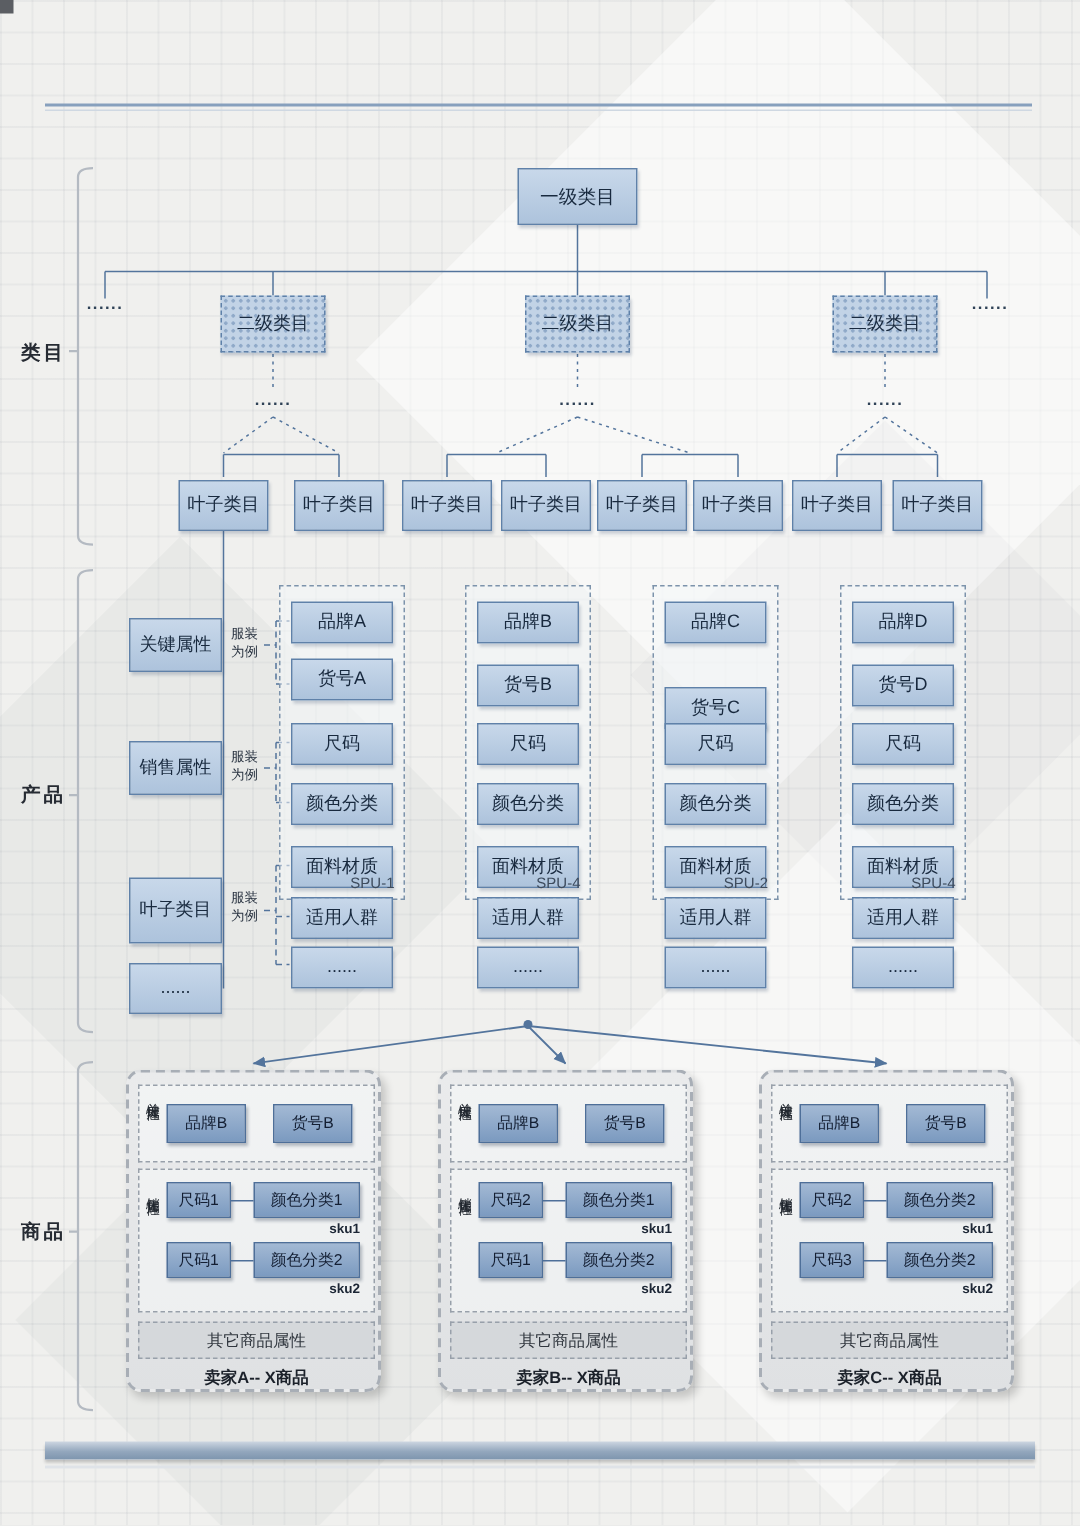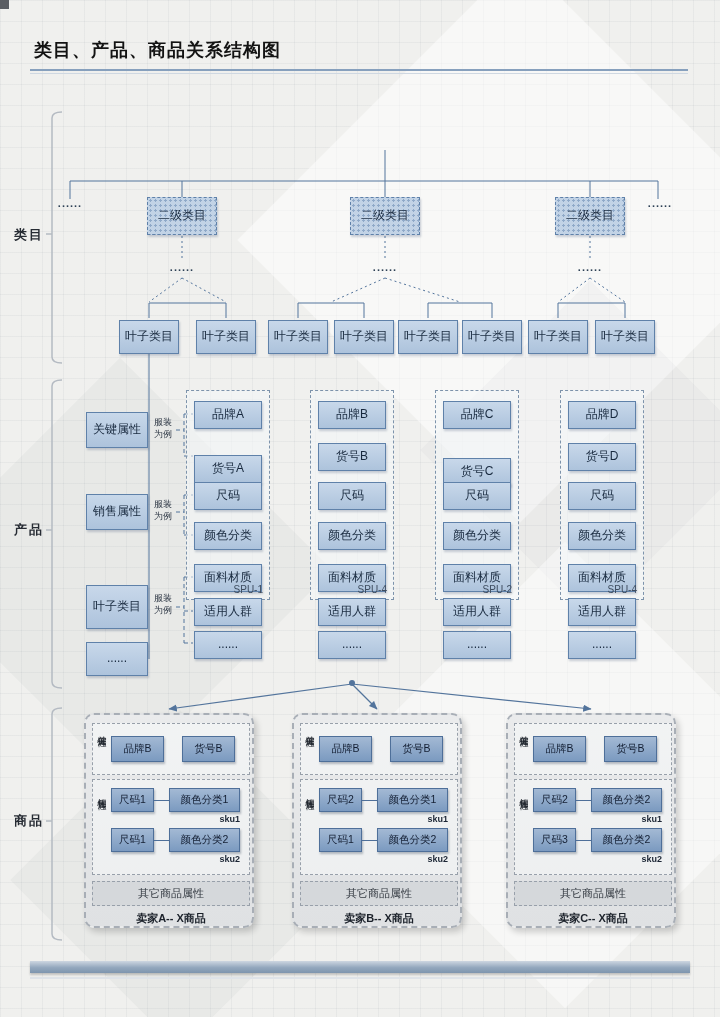--- a/index.html
+++ b/index.html
@@ -96,27 +96,27 @@
 
     <g stroke="#53749c" stroke-width="1.2" fill="none">
       <line x1="352" y1="684" x2="169" y2="709" marker-end="url(#arr)"></line>
       <line x1="352" y1="684" x2="377" y2="709" marker-end="url(#arr)"></line>
       <line x1="352" y1="684" x2="591" y2="709" marker-end="url(#arr)"></line>
     </g>
     <circle cx="352" cy="683" r="3" fill="#53749c"></circle>
   </svg>
 
   <div class="corner"></div>
-  <h1 class="title">类目、产品、商品关系结构图</h1>
   <div class="title-rule"></div>
 
   <div class="side-label" style="top:226px;">类目</div>
   <div class="side-label" style="top:521px;">产品</div>
   <div class="side-label" style="top:812px;">商品</div>
 
+  <div class="node" style="left:345px;top:112px;width:80px;height:38px;font-size:12.5px;">一级类目</div>
 
   <div class="ellip" style="left:48px;top:197px;width:44px;">......</div>
   <div class="ellip" style="left:638px;top:197px;width:44px;">......</div>
 
   <div class="node lvl2" style="left:147px;top:197px;width:70px;height:38px;">二级类目</div>
   <div class="node lvl2" style="left:350px;top:197px;width:70px;height:38px;">二级类目</div>
   <div class="node lvl2" style="left:555px;top:197px;width:70px;height:38px;">二级类目</div>
 
   <div class="ellip" style="left:162px;top:261px;width:40px;">......</div>
   <div class="ellip" style="left:365px;top:261px;width:40px;">......</div>
@@ -135,21 +135,21 @@
   <div class="node" style="left:86px;top:494px;width:62px;height:36px;">销售属性</div>
   <div class="node" style="left:86px;top:585px;width:62px;height:44px;">叶子类目</div>
   <div class="node" style="left:86px;top:642px;width:62px;height:34px;">......</div>
 
   <div class="note" style="left:151px;top:417px;">服装为例</div>
   <div class="note" style="left:151px;top:499px;">服装为例</div>
   <div class="note" style="left:151px;top:593px;">服装为例</div>
 
   <div class="spu" style="left:186px;top:390px;">
     <div class="node spu-item" style="top:10px;">品牌A</div>
-    <div class="node spu-item" style="top:64px;">货号A</div>
+    <div class="node spu-item" style="top:48px;">货号A</div>
     <div class="node spu-item" style="top:91px;">尺码</div>
     <div class="node spu-item" style="top:131px;">颜色分类</div>
     <div class="node spu-item" style="top:173px;">面料材质</div>
     <div class="node spu-item" style="top:207px;">适用人群</div>
     <div class="node spu-item" style="top:240px;">......</div>
     <div class="spu-label">SPU-1</div>
   </div>
   <div class="spu" style="left:310px;top:390px;">
     <div class="node spu-item" style="top:10px;">品牌B</div>
     <div class="node spu-item" style="top:52px;">货号B</div>

